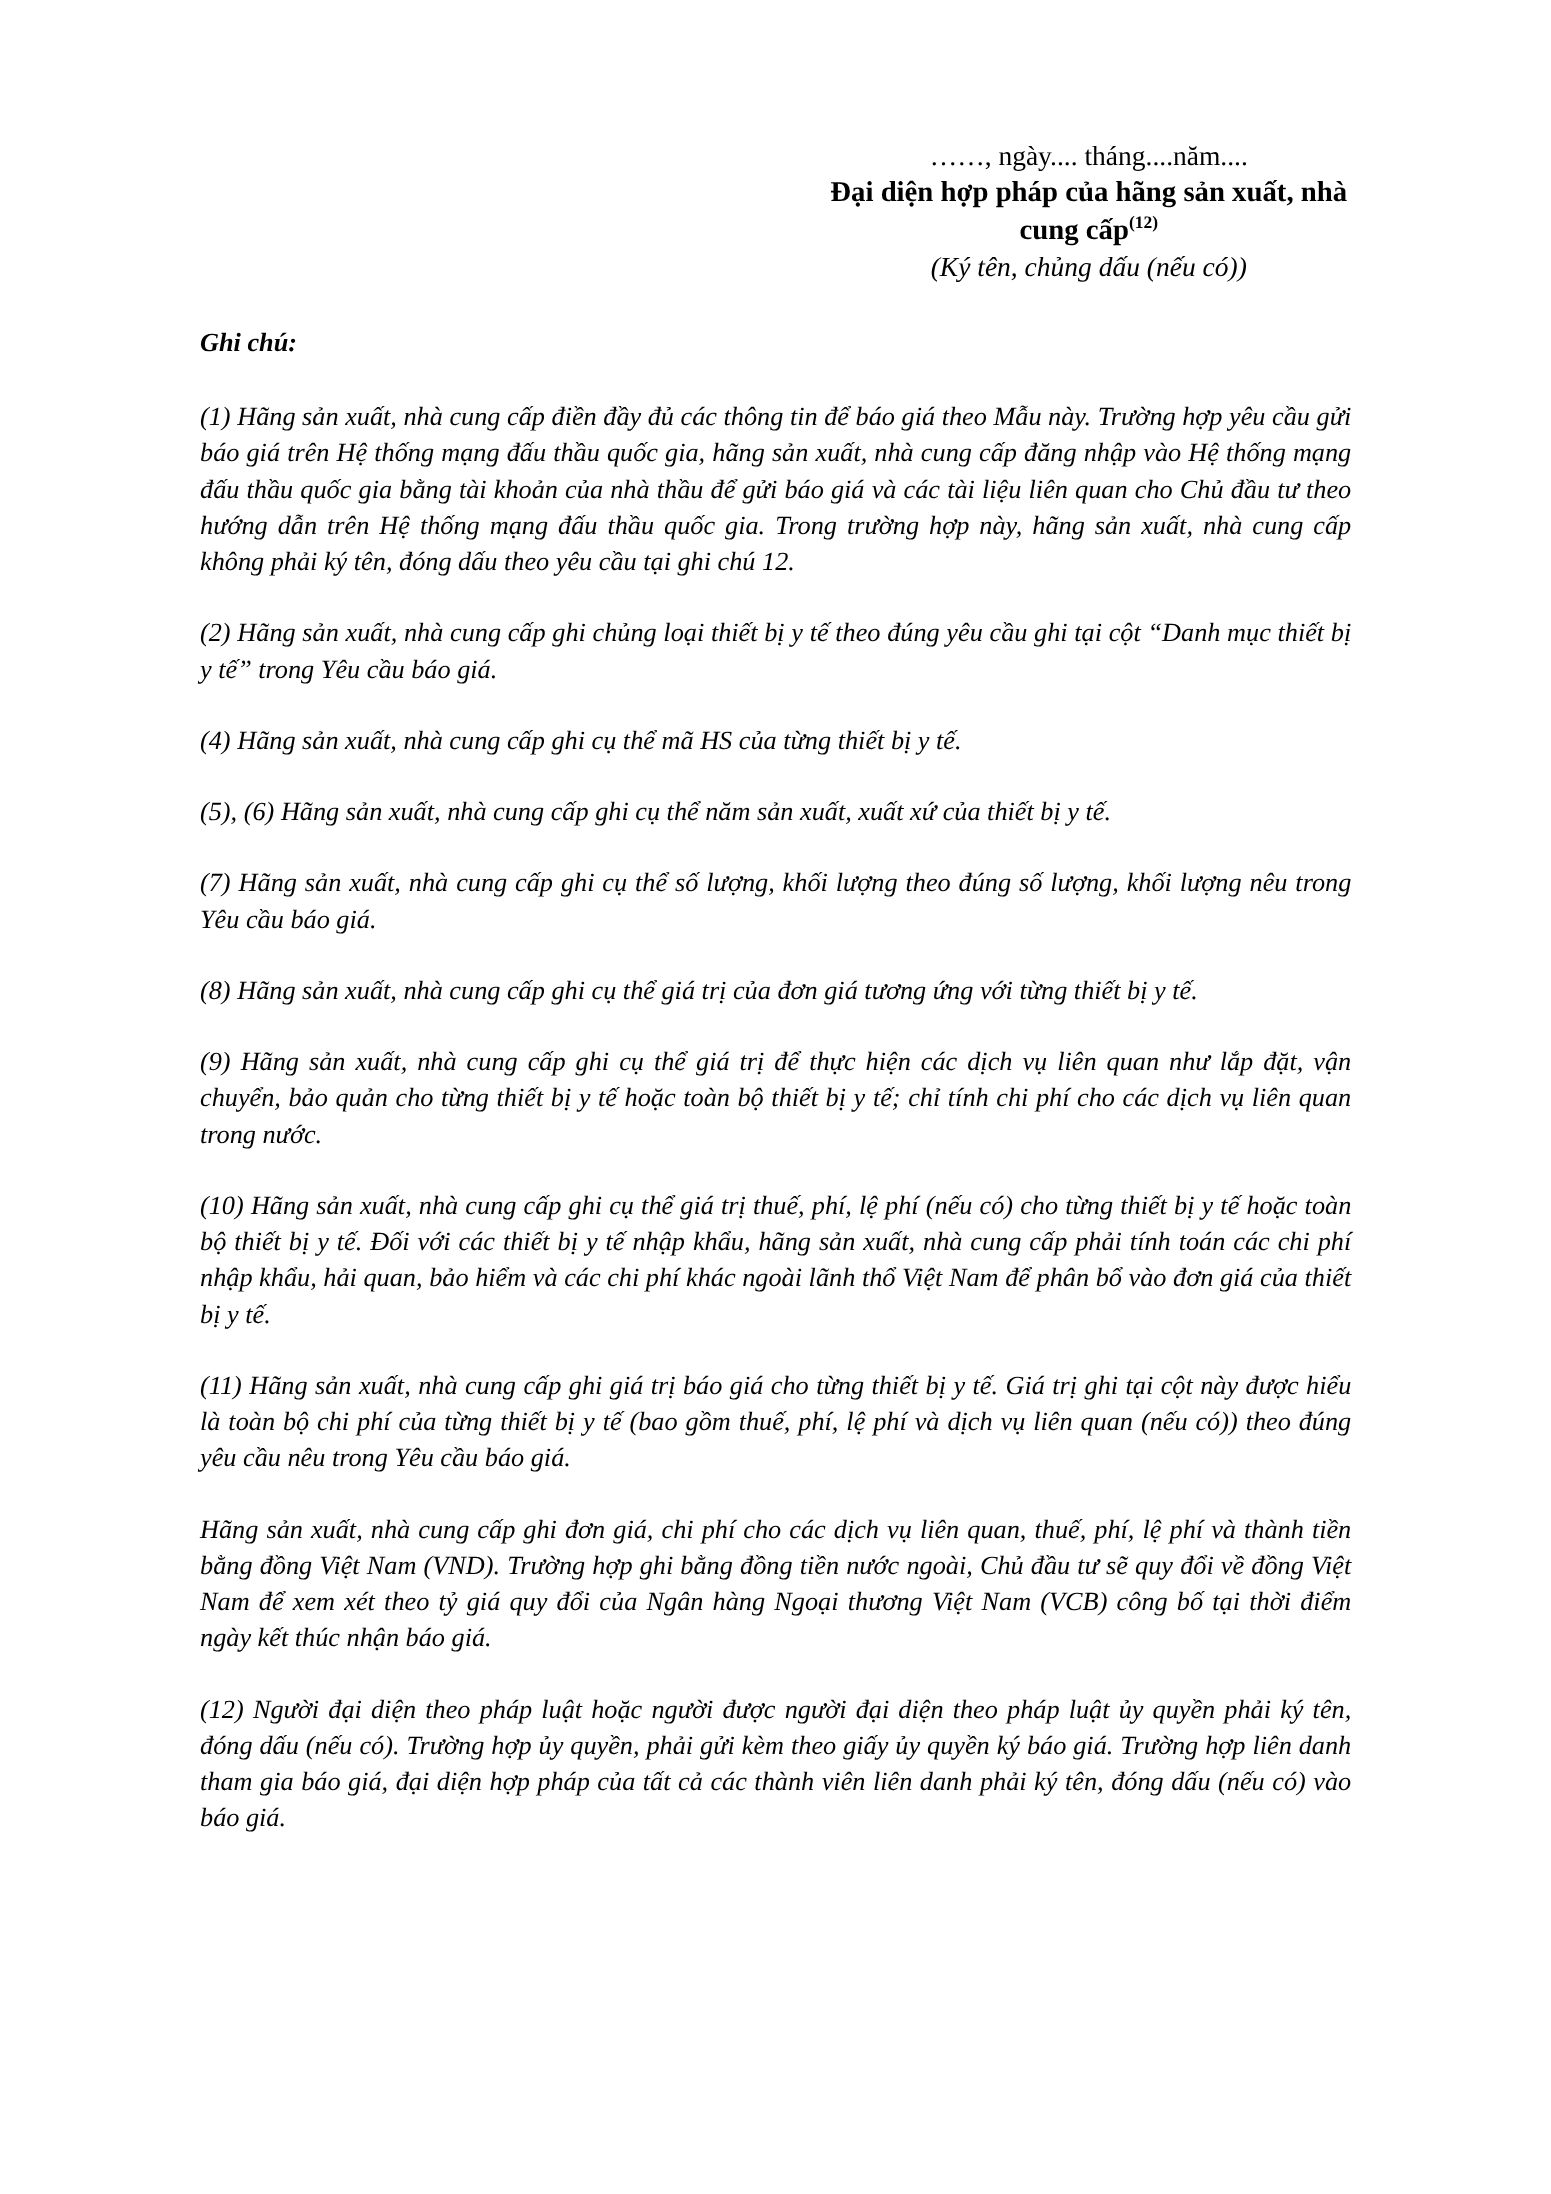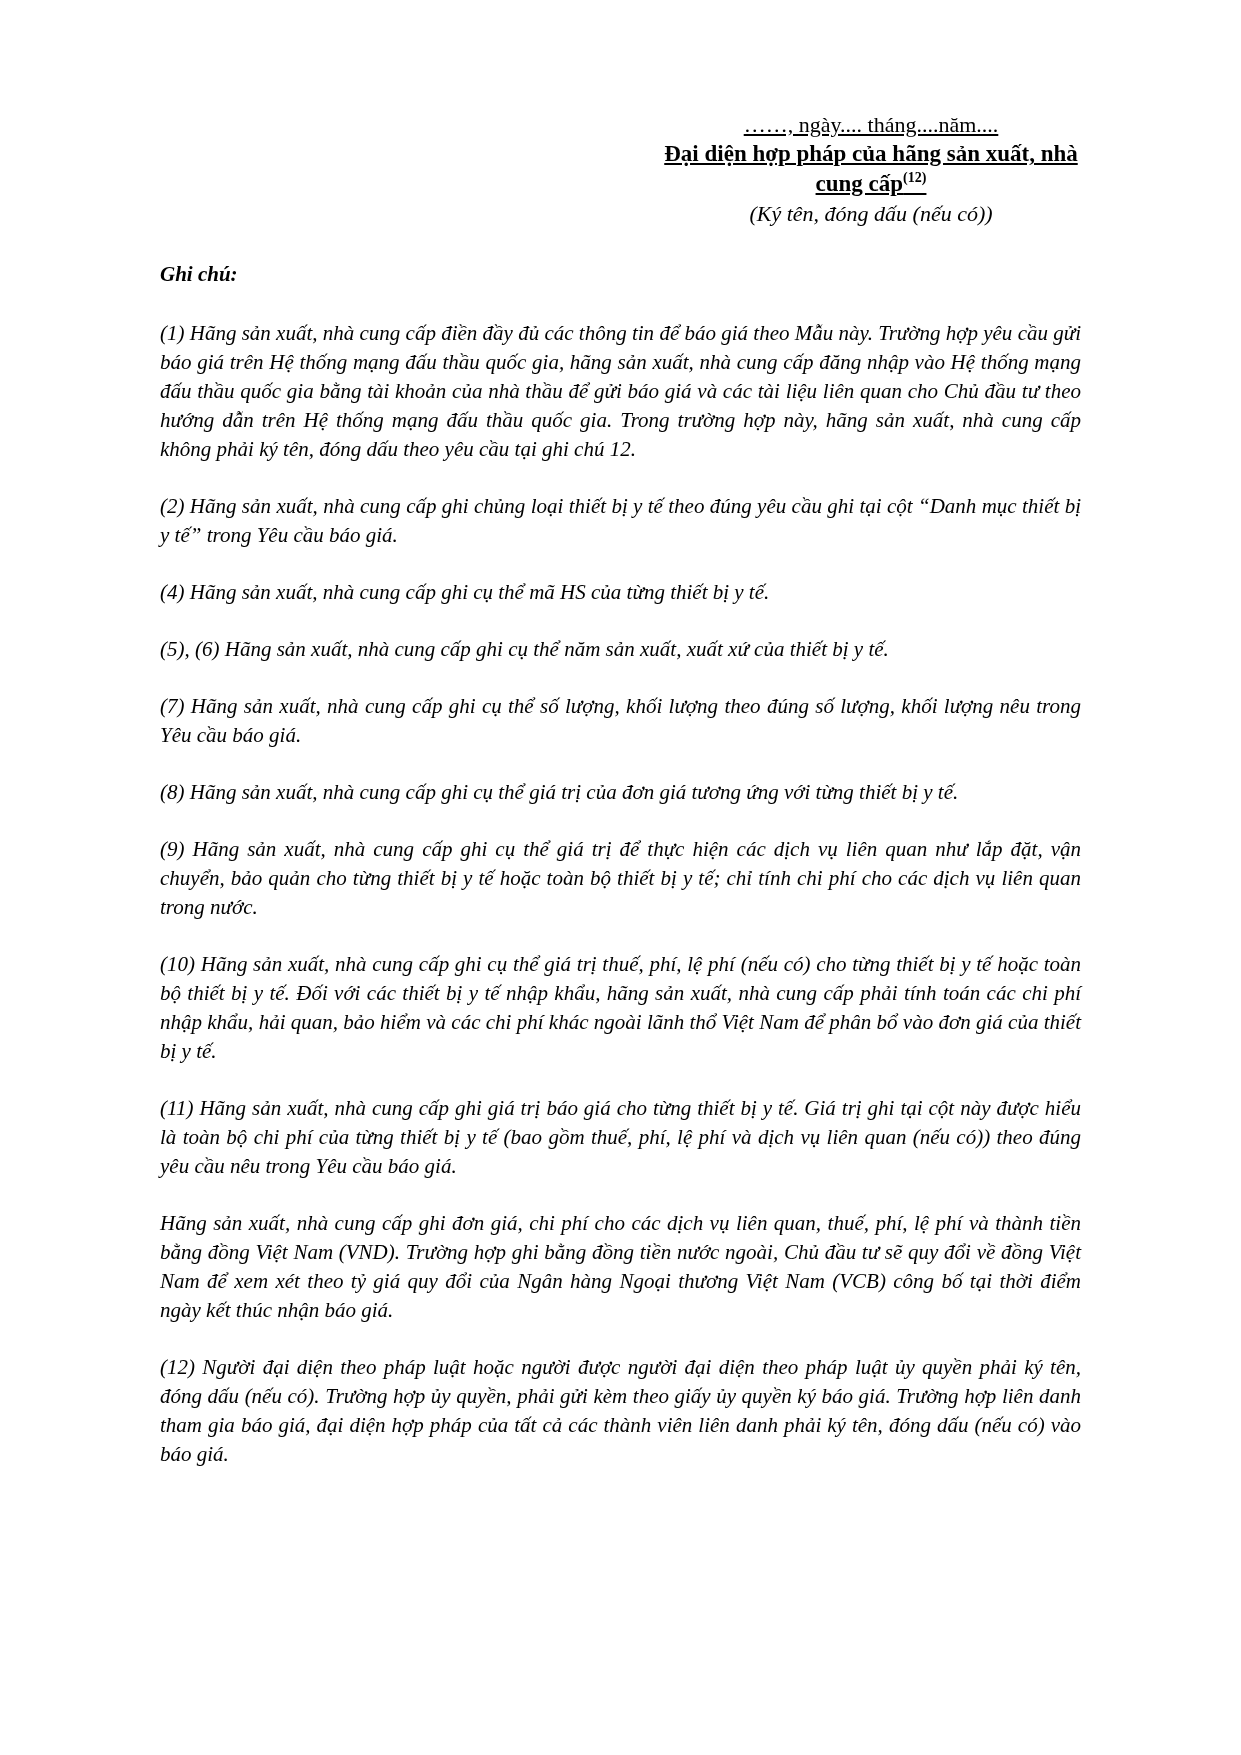--- a/index.html
+++ b/index.html
@@ -24,27 +24,25 @@
   
   .sig-block {
     width: 450px;
     margin-left: 486px;
     text-align: center;
   }
   .sig-date {
     font-size: 22px;
     line-height: 29px;
     font-style: normal;
-    text-decoration: underline;
   }
   .sig-title {
     font-size: 23px;
     line-height: 30px;
     font-weight: bold;
-    text-decoration: underline;
   }
   .sig-title sup {
     font-size: 14px;
     line-height: 0;
   }
   .sig-note {
     font-size: 22px;
     line-height: 29px;
     font-style: italic;
   }
@@ -67,21 +65,21 @@
   }
 </style>
 </head>
 <body>
 
 <div class="page">
 
   <div class="sig-block">
     <div class="sig-date">……, ngày.... tháng....năm....</div>
     <div class="sig-title"><span>Đại diện hợp pháp của hãng sản xuất, nhà cung cấp</span><sup>(12)</sup></div>
-    <div class="sig-note">(Ký tên, đóng dấu (nếu có))</div>
+    <div class="sig-note">(Ký tên, chủng dấu (nếu có))</div>
   </div>
 
   <div class="notes">
     <p class="notes-heading">Ghi chú:</p>
 
     <p class="note"><span>(1)</span> <span>Hãng sản xuất, nhà cung cấp điền đầy đủ các thông tin để báo giá theo Mẫu này. Trường hợp yêu cầu gửi báo giá trên Hệ thống mạng đấu thầu quốc gia, hãng sản xuất, nhà cung cấp đăng nhập vào Hệ thống mạng đấu thầu quốc gia bằng tài khoản của nhà thầu để gửi báo giá và các tài liệu liên quan cho Chủ đầu tư theo hướng dẫn trên Hệ thống mạng đấu thầu quốc gia. Trong trường hợp này, hãng sản xuất, nhà cung cấp không phải ký tên, đóng dấu theo yêu cầu tại ghi chú 12.</span></p>
 
     <p class="note"><span>(2)</span> <span>Hãng sản xuất, nhà cung cấp ghi chủng loại thiết bị y tế theo đúng yêu cầu ghi tại cột “Danh mục thiết bị y tế” trong Yêu cầu báo giá.</span></p>
 
 

